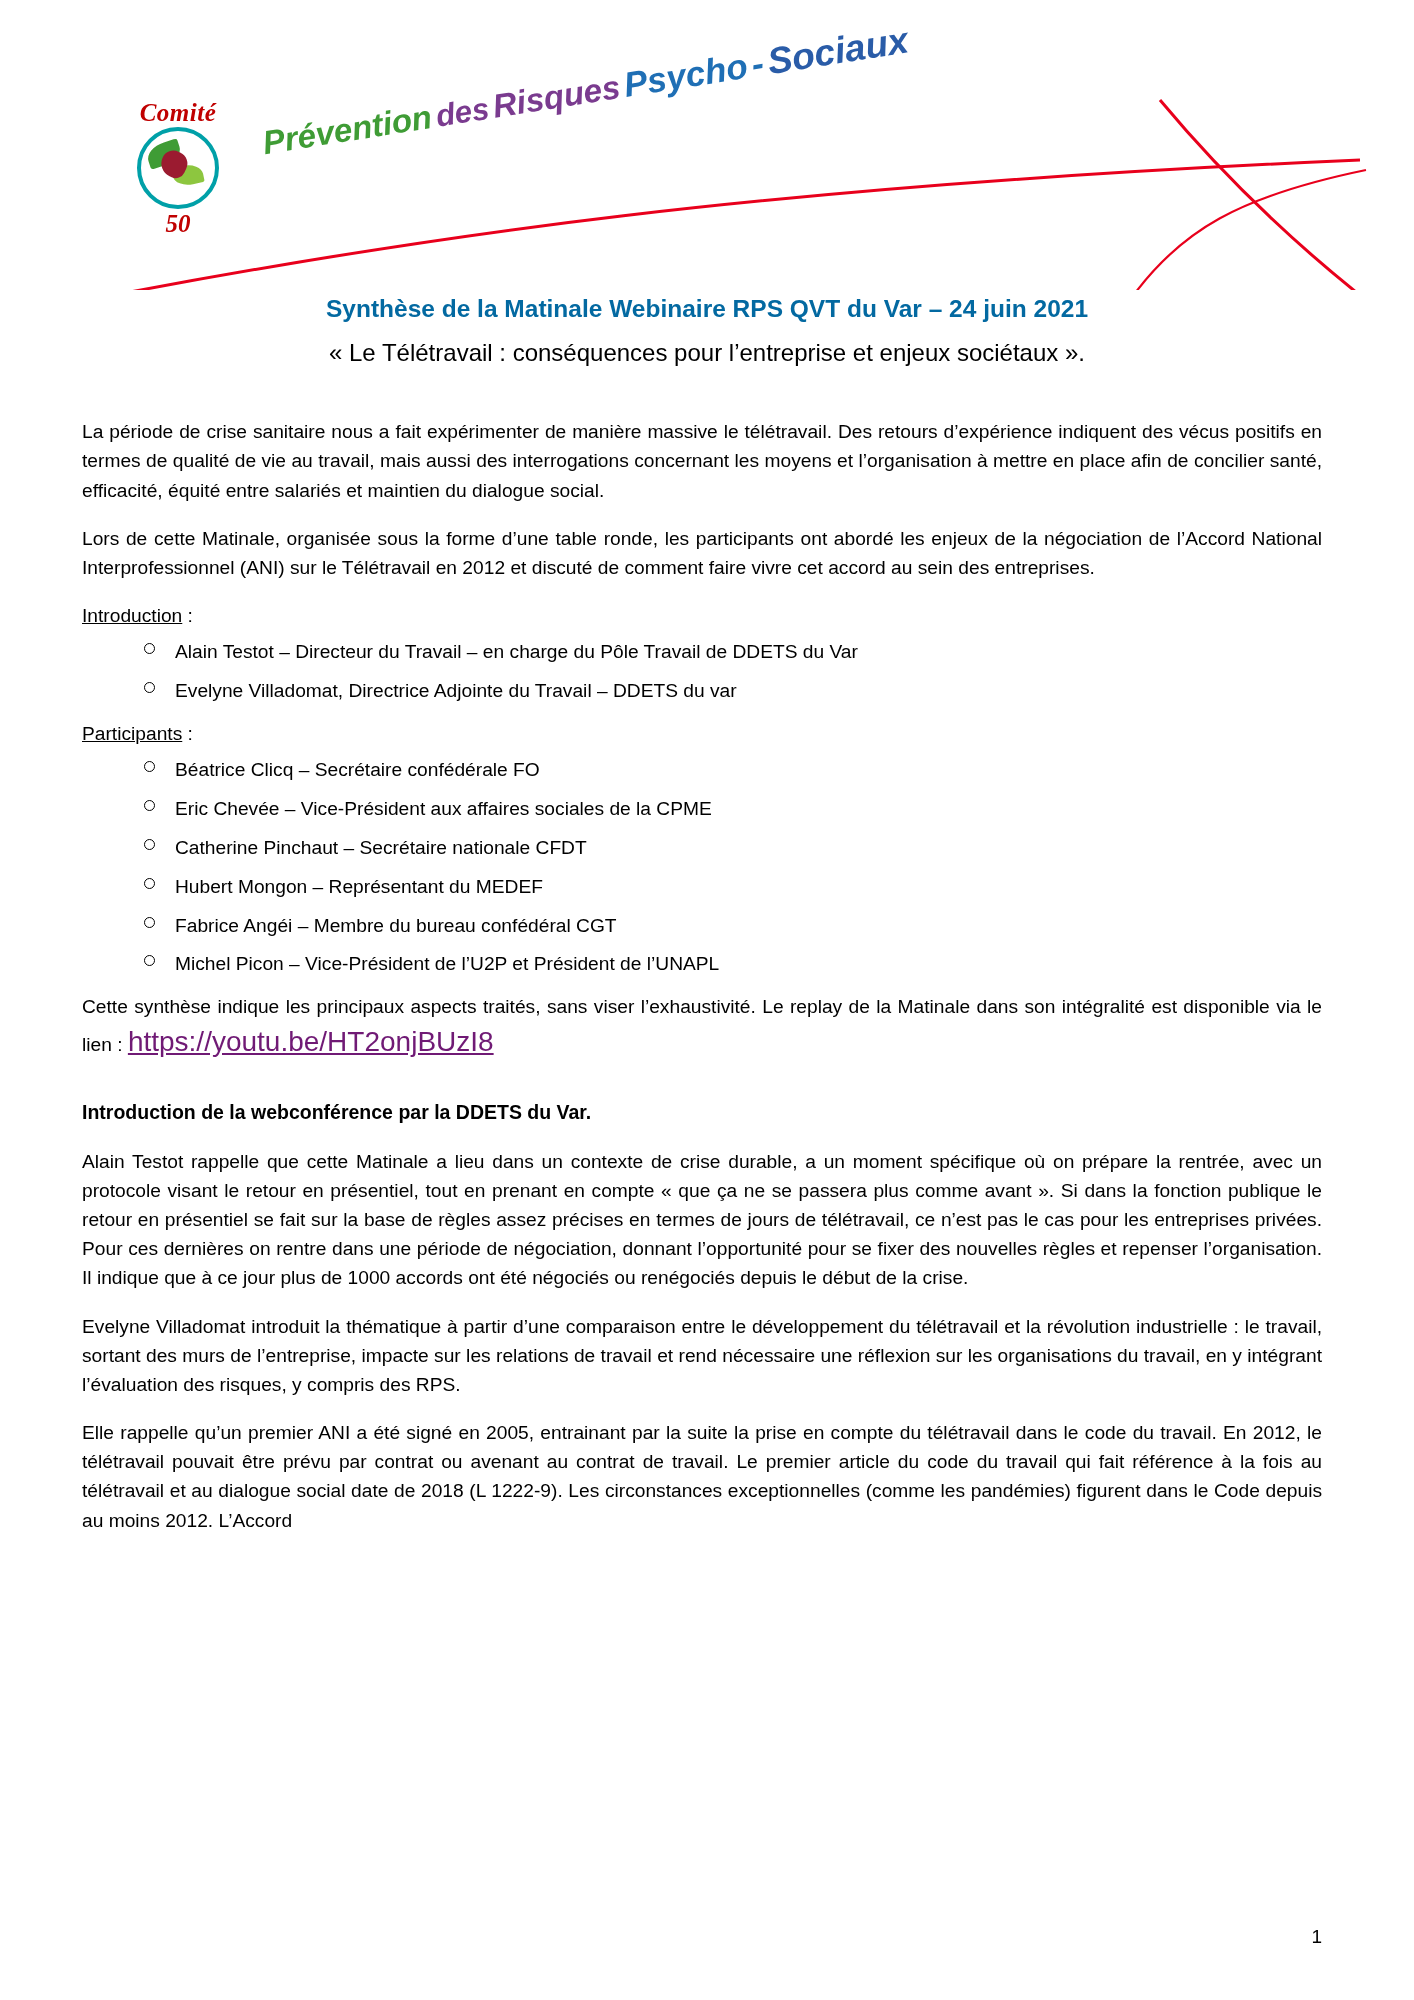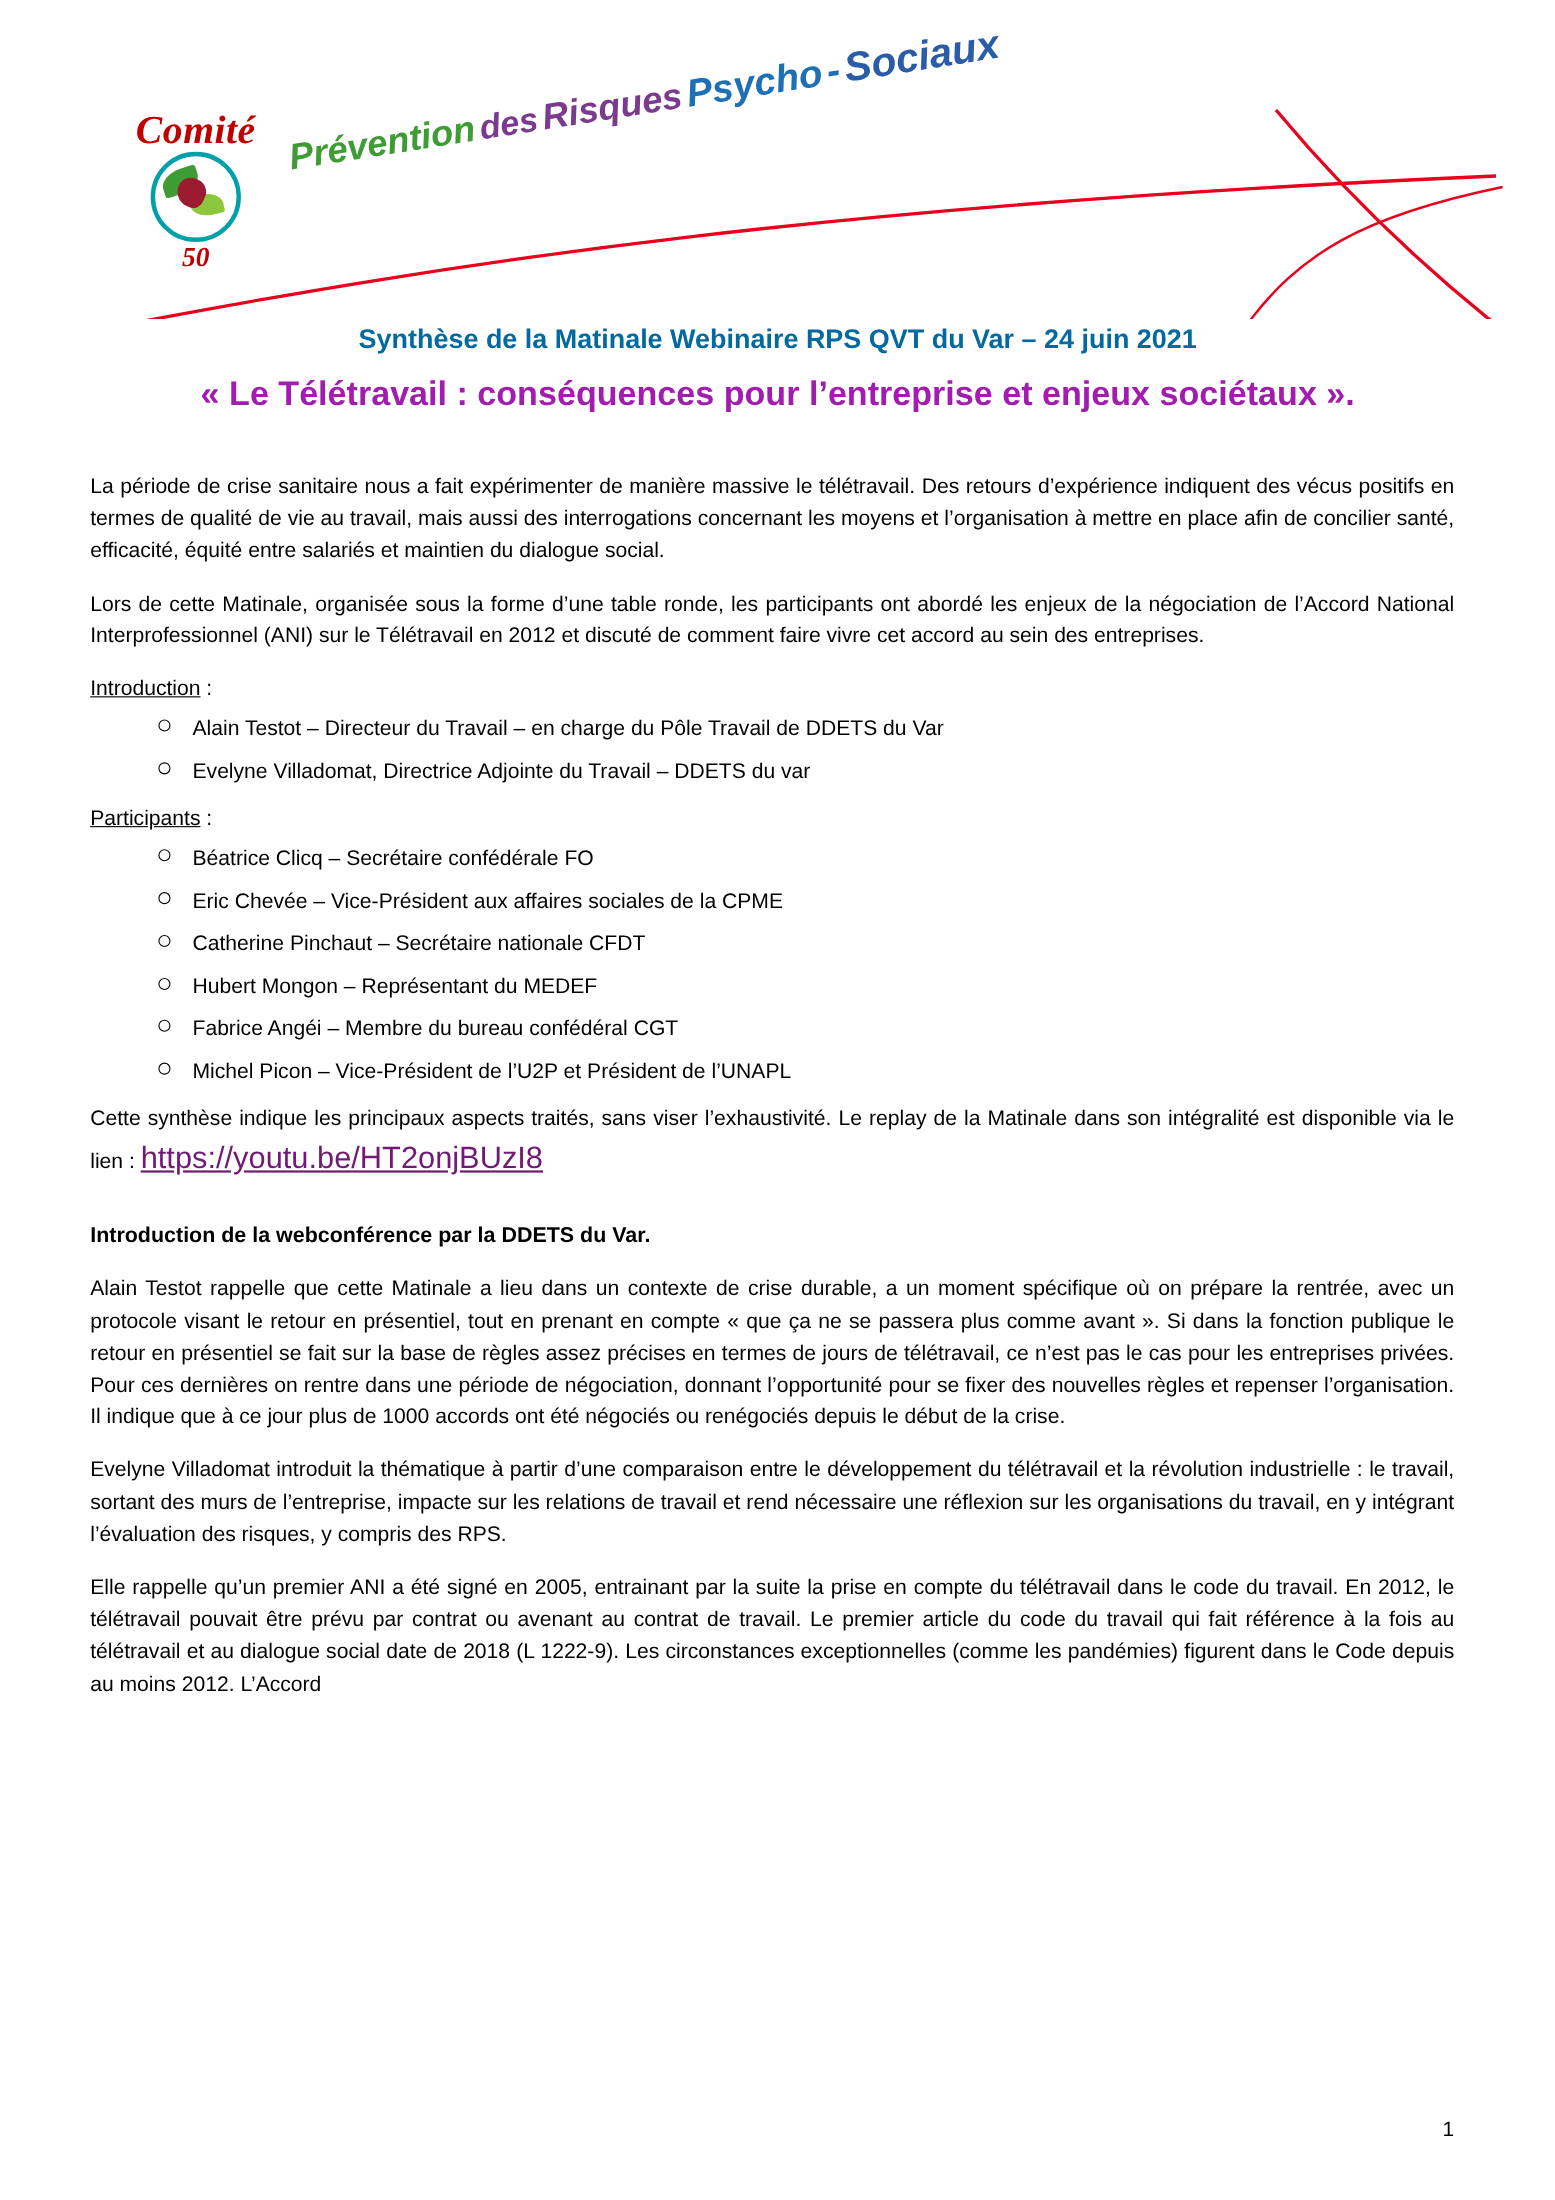--- a/index.html
+++ b/index.html
@@ -32,21 +32,21 @@
     position: absolute;
     left: 108px;
     top: 100px;
     width: 140px;
     text-align: center;
   }
   .logo-comite {
     font-family: "Liberation Serif", serif;
     font-style: italic;
     font-weight: bold;
-    font-size: 36px;
+    font-size: 25px;
     color: #c00000;
     letter-spacing: 0.5px;
     line-height: 1;
     margin-bottom: 2px;
   }
   .logo-circle {
     width: 74px;
     height: 74px;
     border-radius: 50%;
     border: 4px solid #00a0a8;
@@ -132,23 +132,23 @@
     margin: 0 100px 0 100px;
     text-align: center;
   }
   .doc-title {
     font-size: 24.5px;
     font-weight: bold;
     color: #0369a1;
     line-height: 1.55;
   }
   .doc-subtitle {
-    font-size: 31px;
-    font-weight: bold;
-    color: #a21caf;
+    font-size: 24px;
+    font-weight: normal;
+    color: #000000;
     line-height: 1.55;
     margin-top: 6px;
   }
 
   
   .content {
     margin: 46px 92px 0 82px;
     font-size: 19.2px;
     line-height: 1.52;
     text-align: justify;

